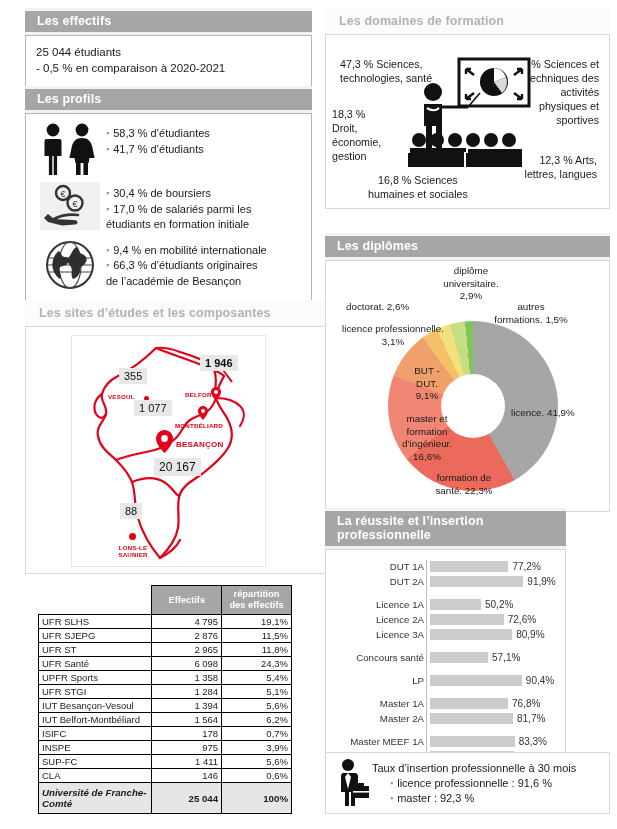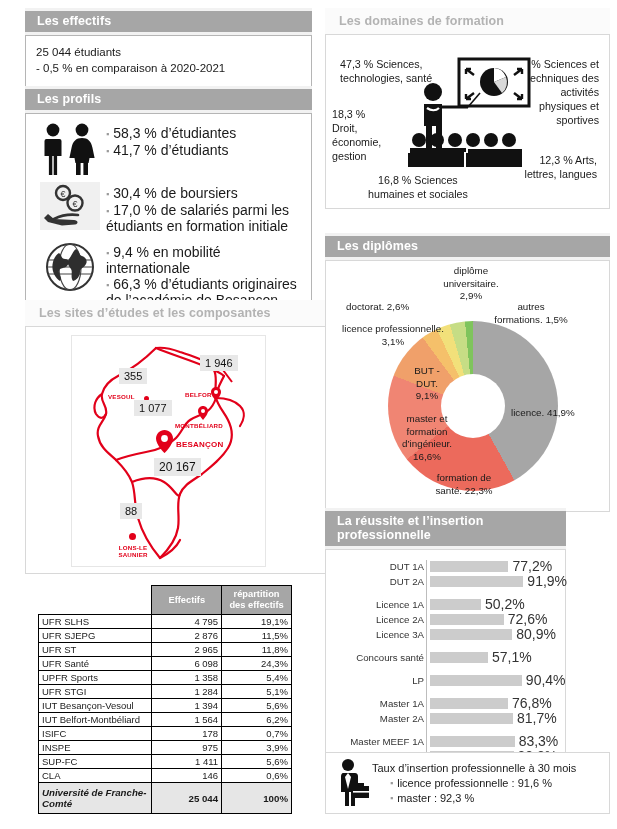--- a/index.html
+++ b/index.html
@@ -43,21 +43,21 @@
 
   
   #p-effectifs { left: 25px; top: 8px; width: 287px; }
   #p-effectifs .body { padding: 8px 10px 10px 10px; font-size: 11.5px; line-height: 16px; }
 
   
   #p-profils { left: 25px; top: 86px; width: 287px; }
   #p-profils .body { padding: 8px 8px 8px 8px; }
   .prow { display: flex; align-items: flex-start; margin-bottom: 6px; }
   .prow .ic { width: 72px; flex: 0 0 72px; display: flex; justify-content: center; align-items: center; }
-  .prow .tx { font-size: 14px; line-height: 15.5px; padding-top: 4px; }
+  .prow .tx { font-size: 11px; line-height: 15.5px; padding-top: 4px; }
   .bul::before { content: "\25AA"; color: #999; font-size: 9px; margin-right: 4px; vertical-align: 1px; }
   .just { text-align: justify; }
 
   
   #p-sites { left: 25px; top: 300px; width: 332px; }
   #p-sites .body { padding: 6px; height: 248px; position: relative; }
   #mapwrap { position:absolute; left: 45px; top: 8px; width: 195px; height: 232px; border:1px solid #e6e6e6;}
   .mlabel {
     position: absolute; background: #e8e8e8; color: #111;
     font-size: 11px; padding: 2px 5px; white-space: nowrap;
@@ -98,21 +98,21 @@
     width: 64px; height: 64px; border-radius: 50%; background: #fff;
   }
 
   
   #p-reussite { left: 325px; top: 508px; width: 241px; }
   #p-reussite .body { padding: 10px 8px 8px 12px; position: relative; }
   .brow { display: flex; align-items: center; height: 13px; margin-bottom: 2px; }
   .brow .lbl { width: 92px; flex: 0 0 92px; text-align: right; font-size: 9.7px; padding-right: 6px; color:#333;}
   .brow .trk { flex: 1 1 auto; position: relative; height: 11px; }
   .brow .bar { height: 11px; background: #cccccc; }
-  .brow .val { position: absolute; top: 0; font-size: 14px; line-height: 11px; color:#333; white-space: nowrap; }
+  .brow .val { position: absolute; top: 0; font-size: 10px; line-height: 11px; color:#333; white-space: nowrap; }
   .gap { height: 8px; }
   .axis { position: absolute; left: 100px; top: 10px; bottom: 8px; width: 1px; background: #bdbdbd; }
 
   
   #p-insert { left: 325px; top: 752px; width: 285px; height: 62px; }
   #p-insert .inner { display: flex; align-items: center; height: 100%; padding: 4px 6px; }
   #p-insert .tx { font-size: 11px; line-height: 15px; }
 </style>
 </head>
 <body>
@@ -210,21 +210,21 @@
           <path d="M60 146 C70 142 82 140 92 146 C102 152 106 164 108 158"></path>
           <path d="M88 222 C96 218 104 212 108 204"></path>
         </g>
         <line x1="148" y1="30" x2="160" y2="46" stroke="#e2001a" stroke-width="2"></line>
       </svg>
 
       <div class="mlabel" style="left:47px; top:32px;">355</div>
       <div class="mdot" style="left:72px; top:60px;"></div>
       <div class="mcity" style="left:36px; top:57px;">VESOUL</div>
 
-      <div class="mlabel" style="left:128px; top:19px;">1 946</div>
+      <div class="mlabel" style="left:128px; top:19px;font-weight:bold;">1 946</div>
       <div class="mcity" style="left:113px; top:55px;">BELFORT</div>
       <svg style="position:absolute;left:139px;top:51px" width="10" height="14">
         <path d="M5 0C2.2 0 0 2.2 0 5c0 3.6 5 9 5 9s5-5.4 5-9c0-2.8-2.2-5-5-5z" fill="#e2001a"></path>
         <circle cx="5" cy="5" r="2" fill="#fff"></circle>
       </svg>
 
       <div class="mlabel" style="left:62px; top:64px;">1 077</div>
       <svg style="position:absolute;left:126px;top:70px" width="10" height="14">
         <path d="M5 0C2.2 0 0 2.2 0 5c0 3.6 5 9 5 9s5-5.4 5-9c0-2.8-2.2-5-5-5z" fill="#e2001a"></path>
         <circle cx="5" cy="5" r="2" fill="#fff"></circle>

